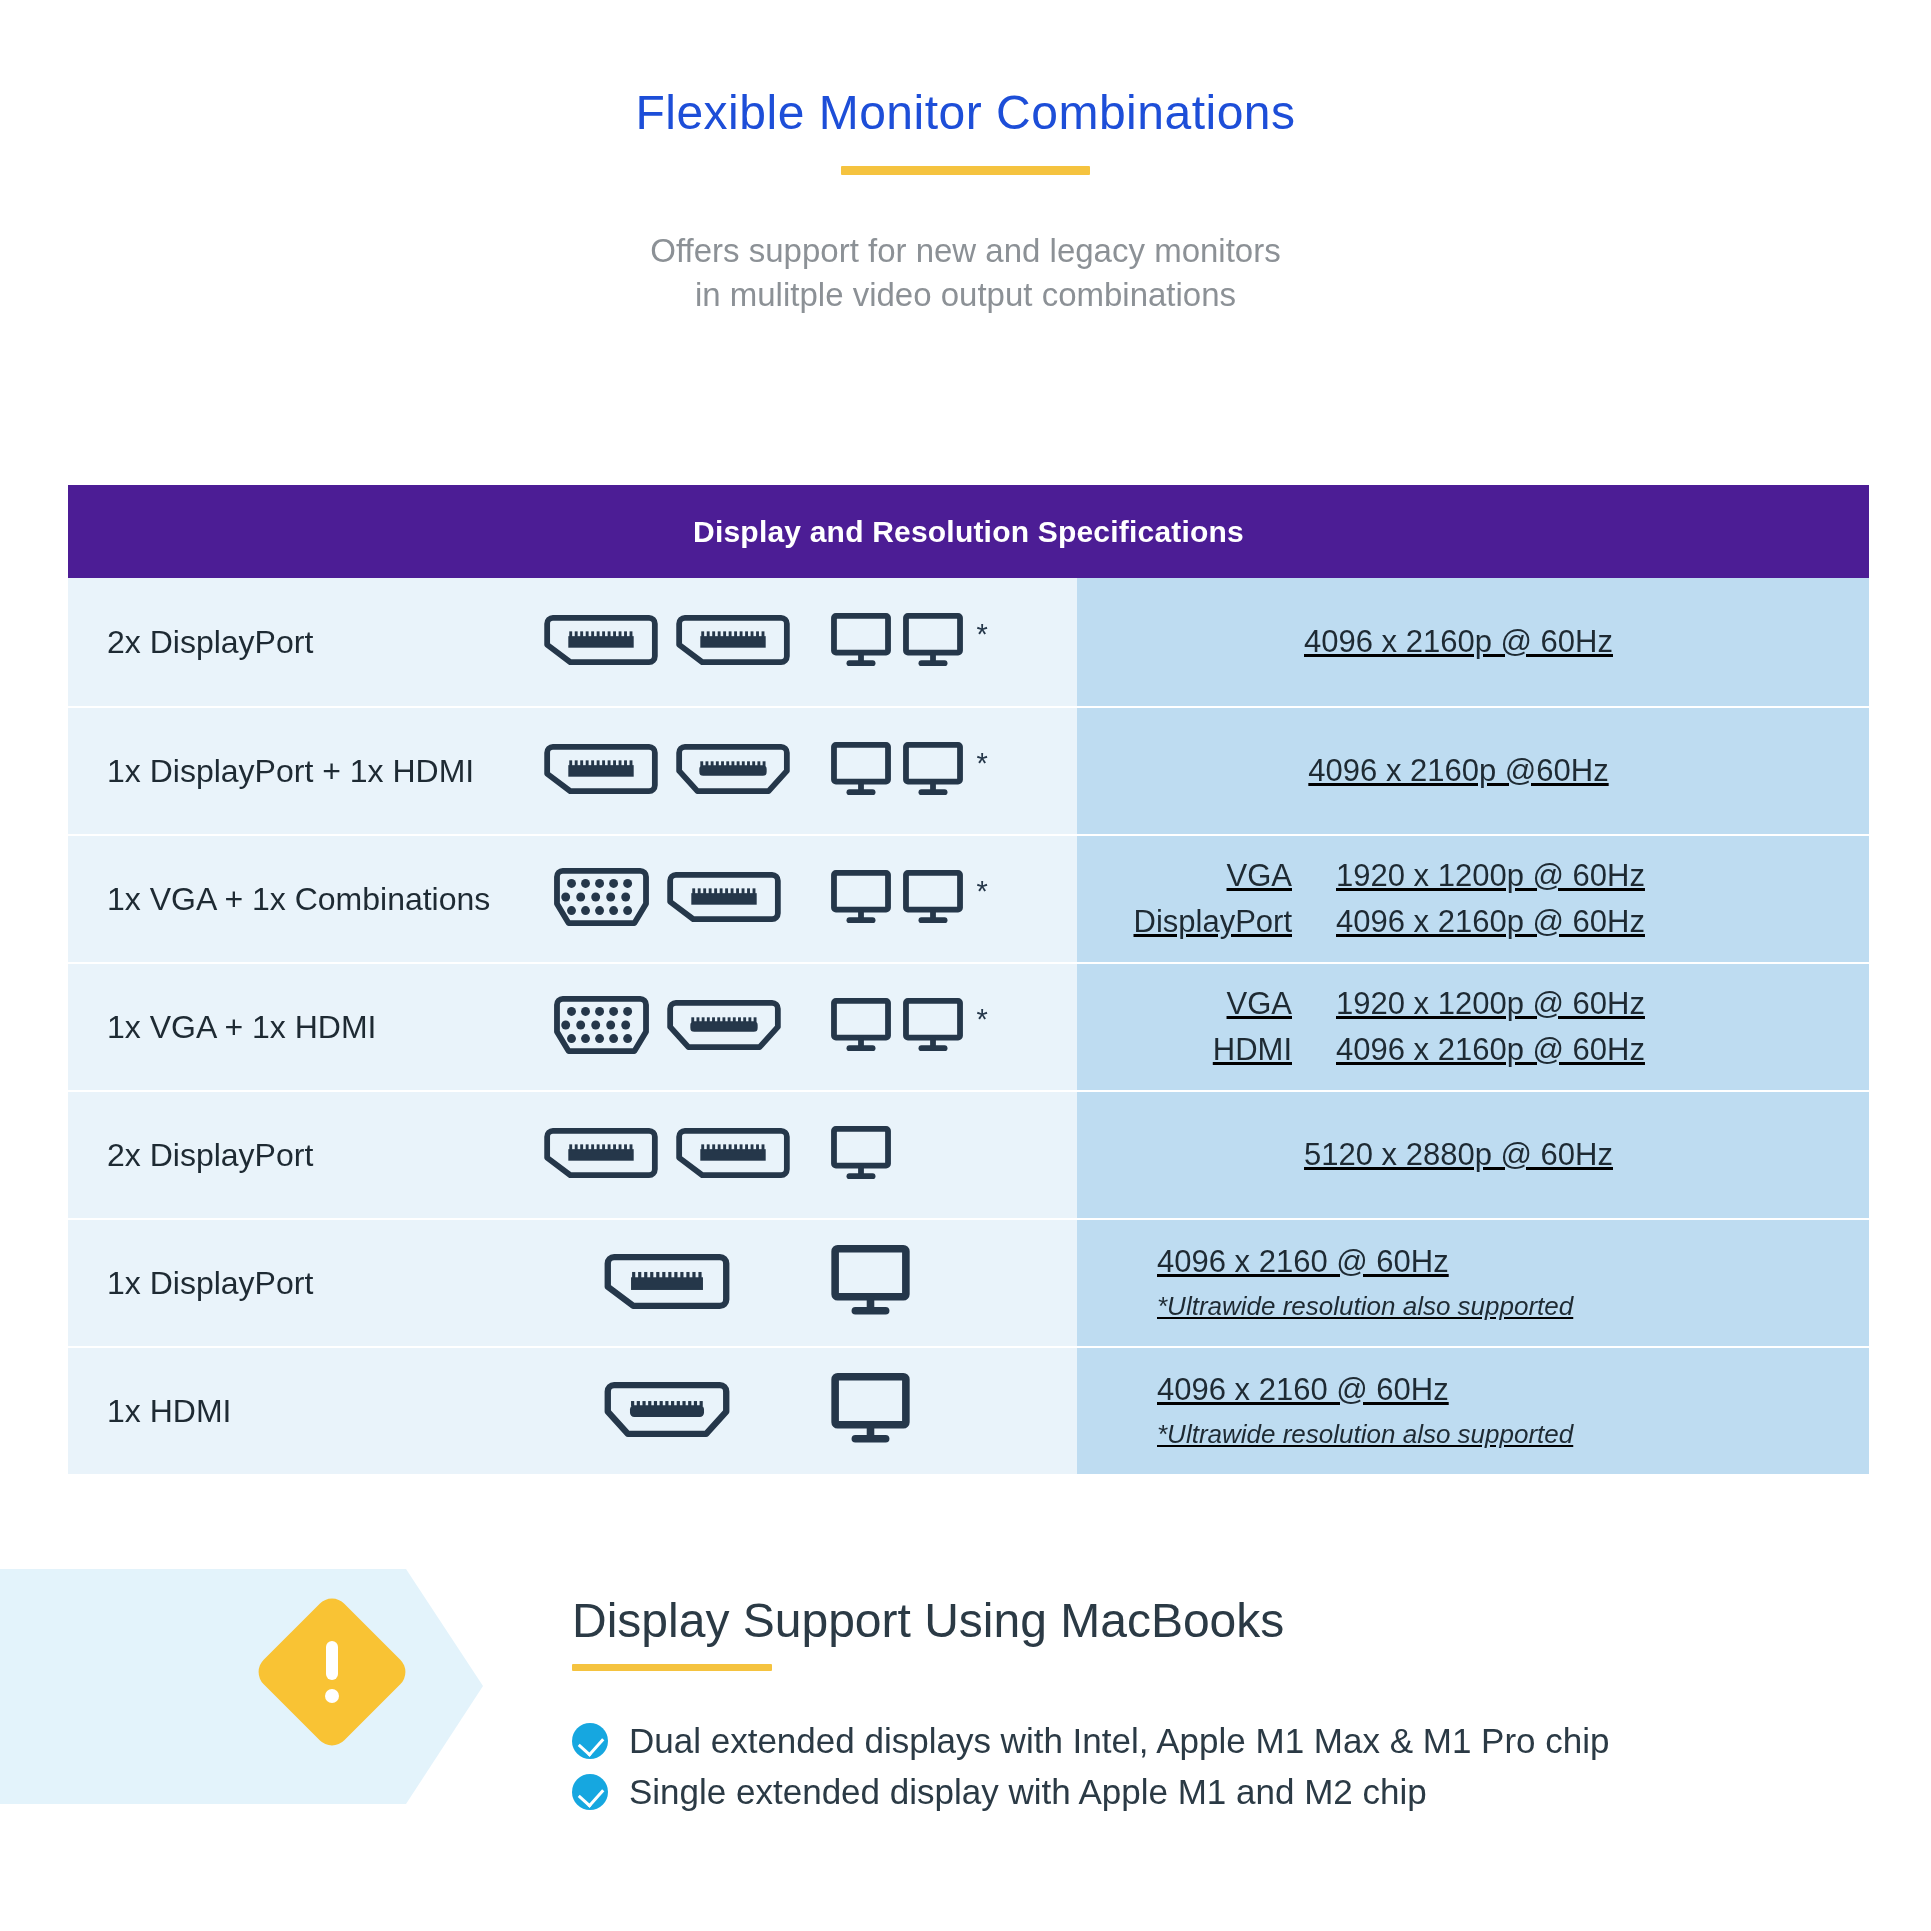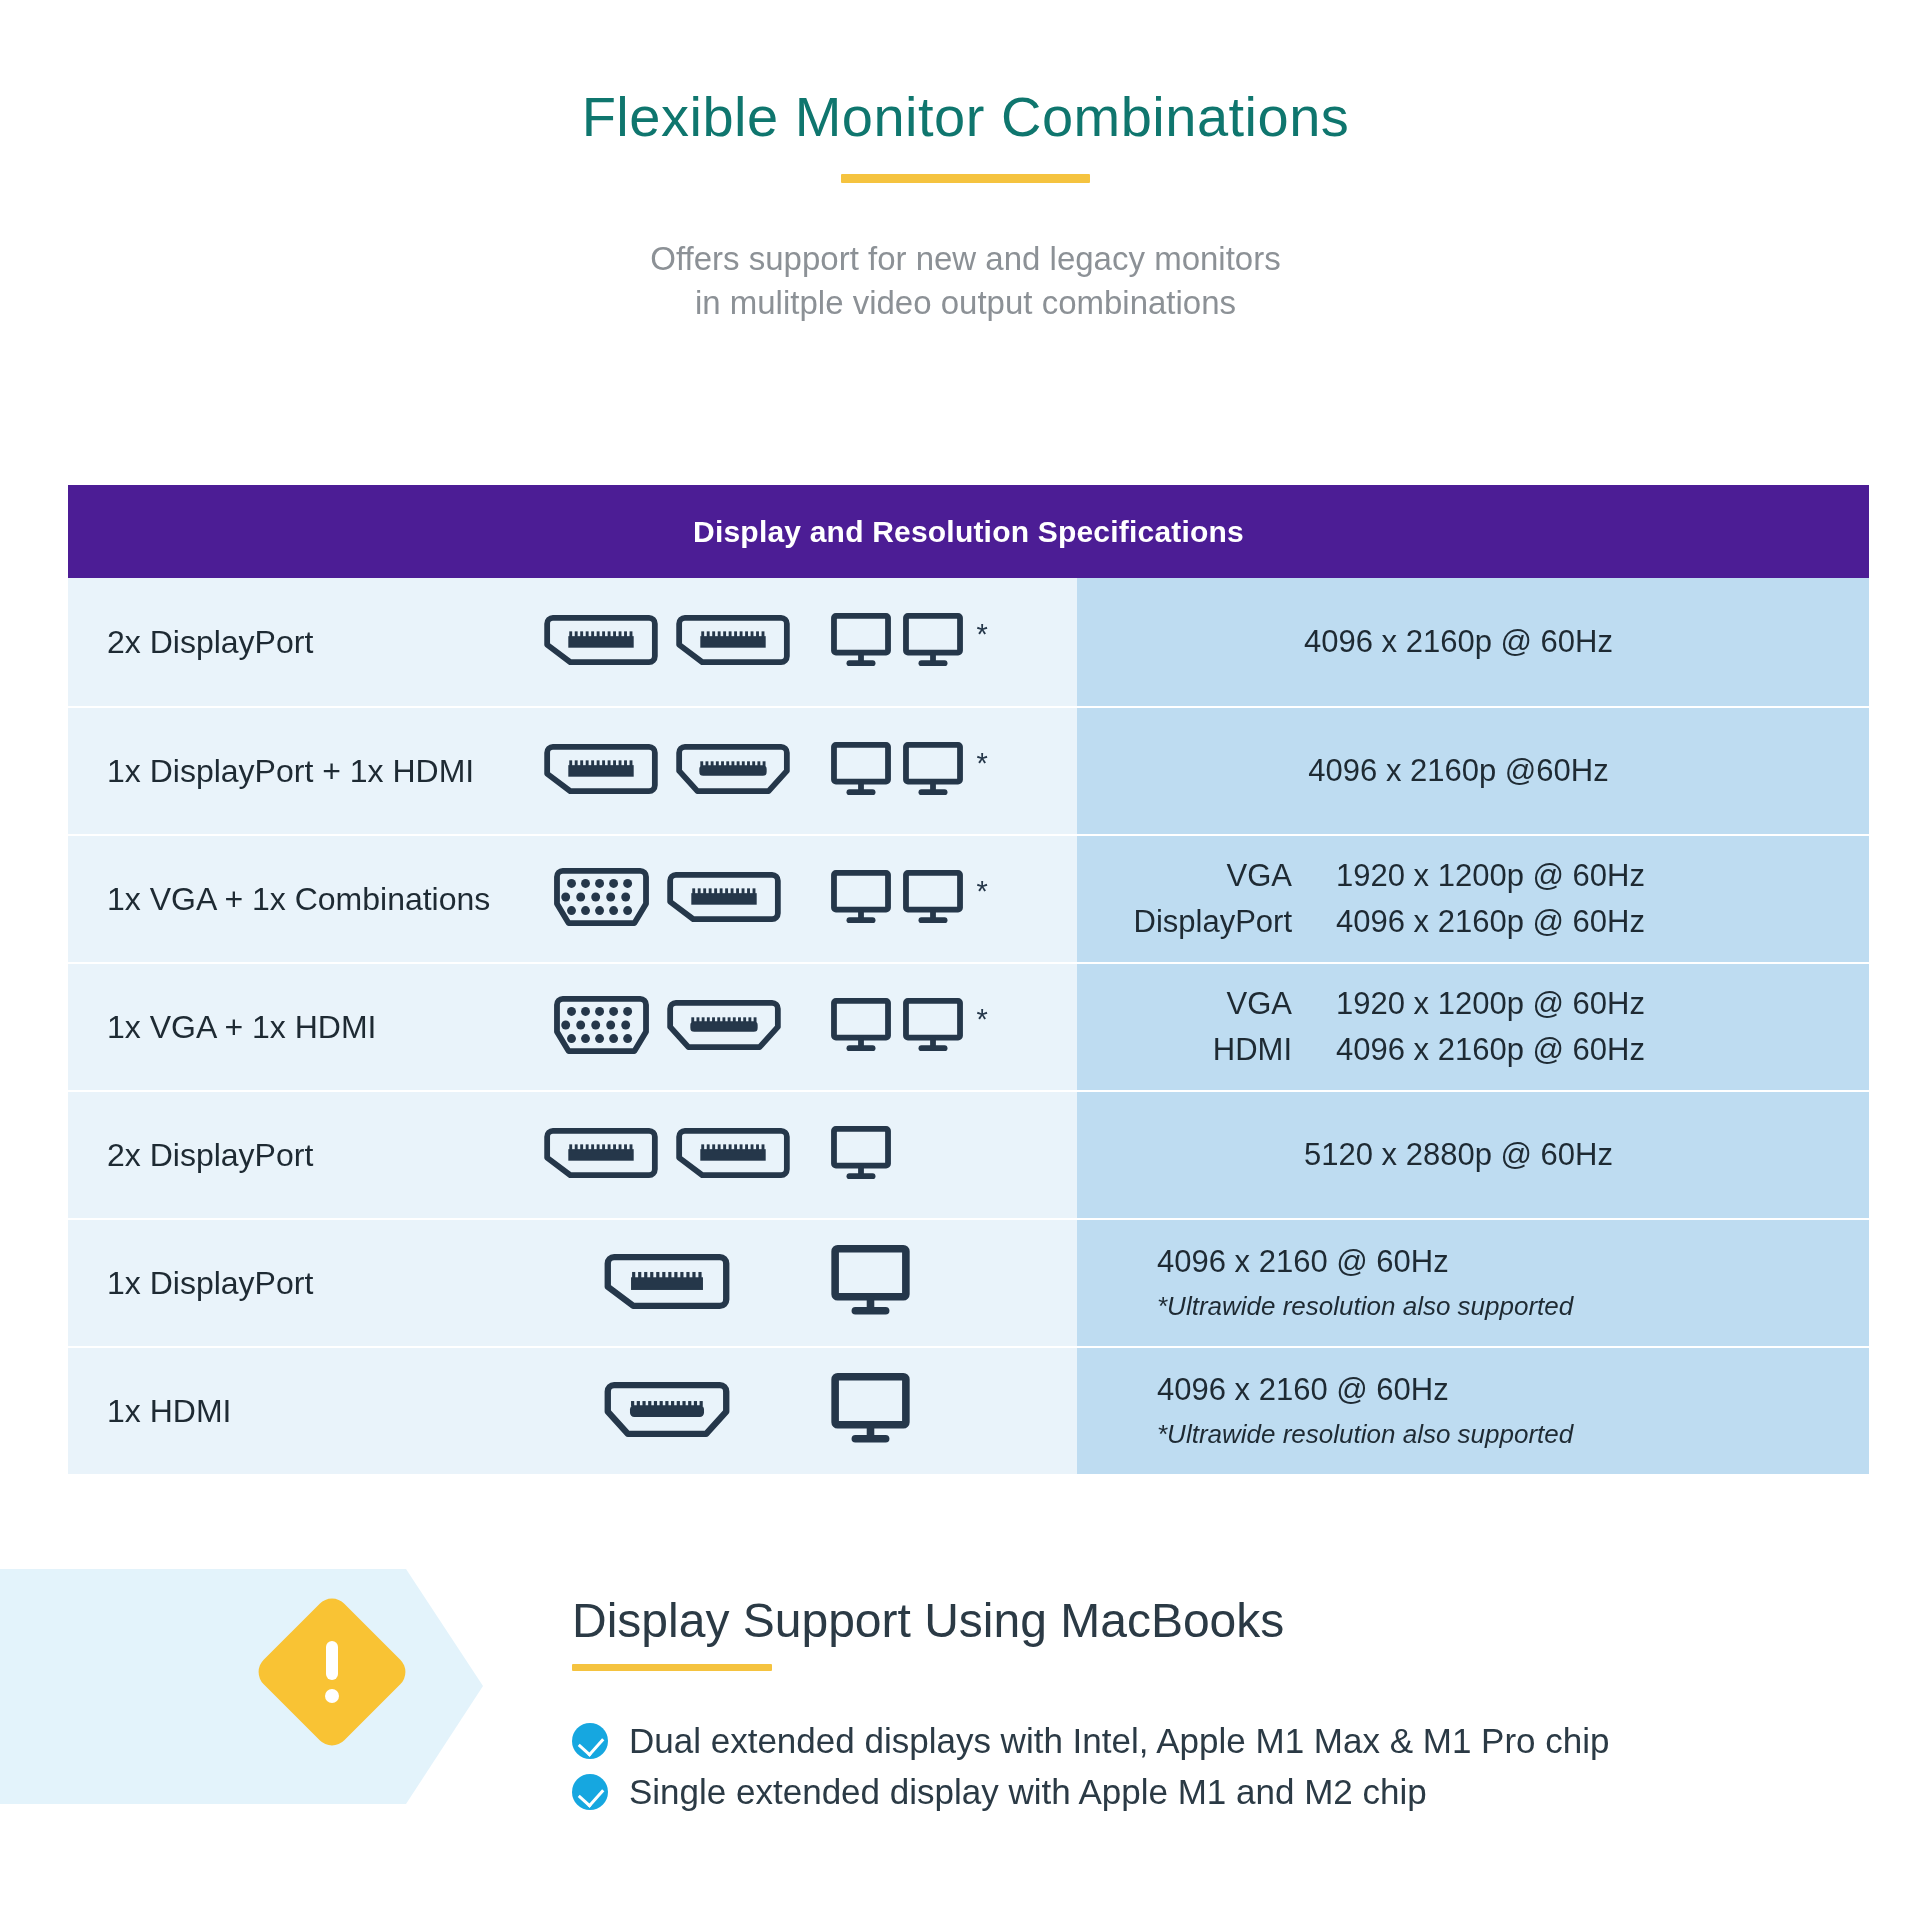--- a/index.html
+++ b/index.html
@@ -16,23 +16,23 @@
     position: relative;
     width: 1931px;
     height: 1931px;
     background: #ffffff;
   }
 
   
   .header { padding-top: 89px; text-align: center; }
 
   .title {
-    font-size: 56px;
+    font-size: 48px;
     font-weight: 400;
-    color: #0f766e;
+    color: #1d4ed8;
     letter-spacing: 0.5px;
     line-height: 1;
   }
 
   .title-rule {
     width: 249px;
     height: 8.7px;
     background: #f5c33f;
     margin: 29px auto 0 auto;
     border-radius: 1px;
@@ -80,20 +80,21 @@
     align-items: center;
     position: relative;
   }
 
   .cell-right {
     width: 792px;
     background: #bedcf1;
     display: flex;
     align-items: center;
     position: relative;
+    text-decoration: underline;
   }
 
   .combo-label {
     padding-left: 39px;
     width: 454px;
     font-size: 32px;
     color: #1e2a33;
     font-weight: 400;
   }
 

